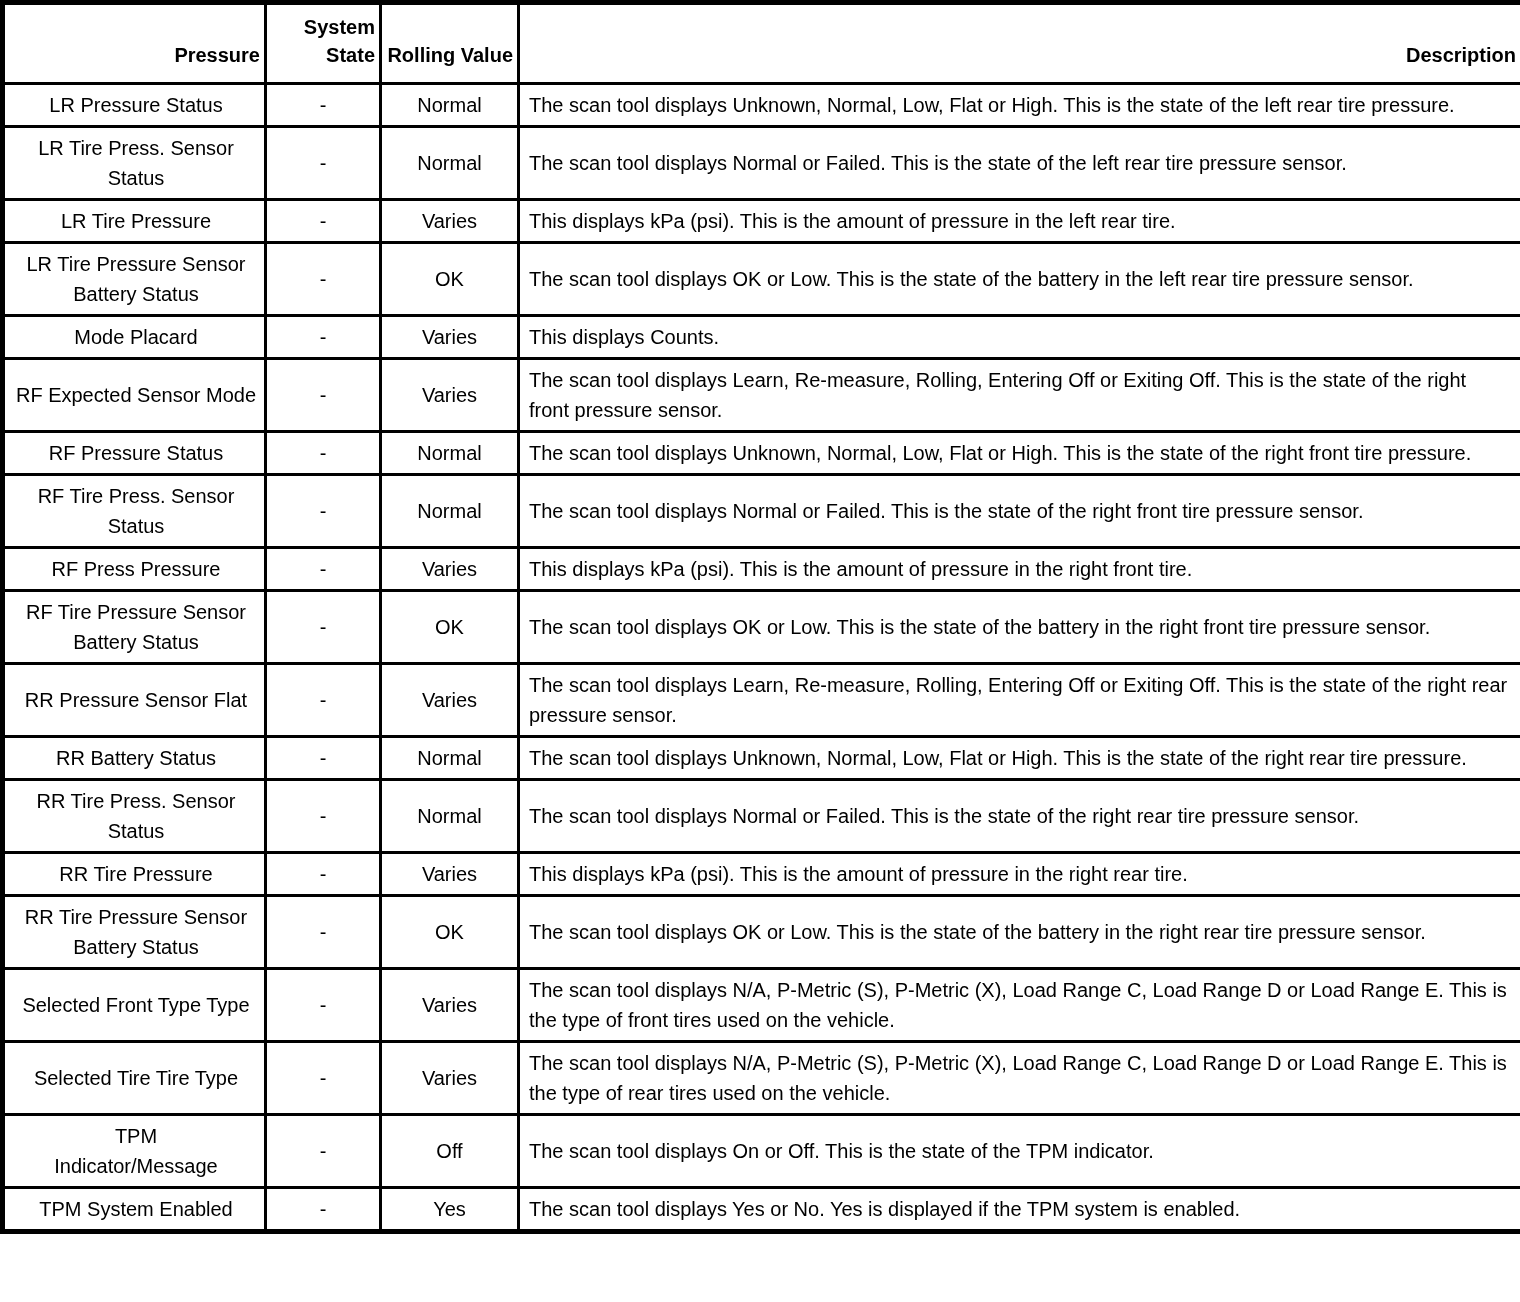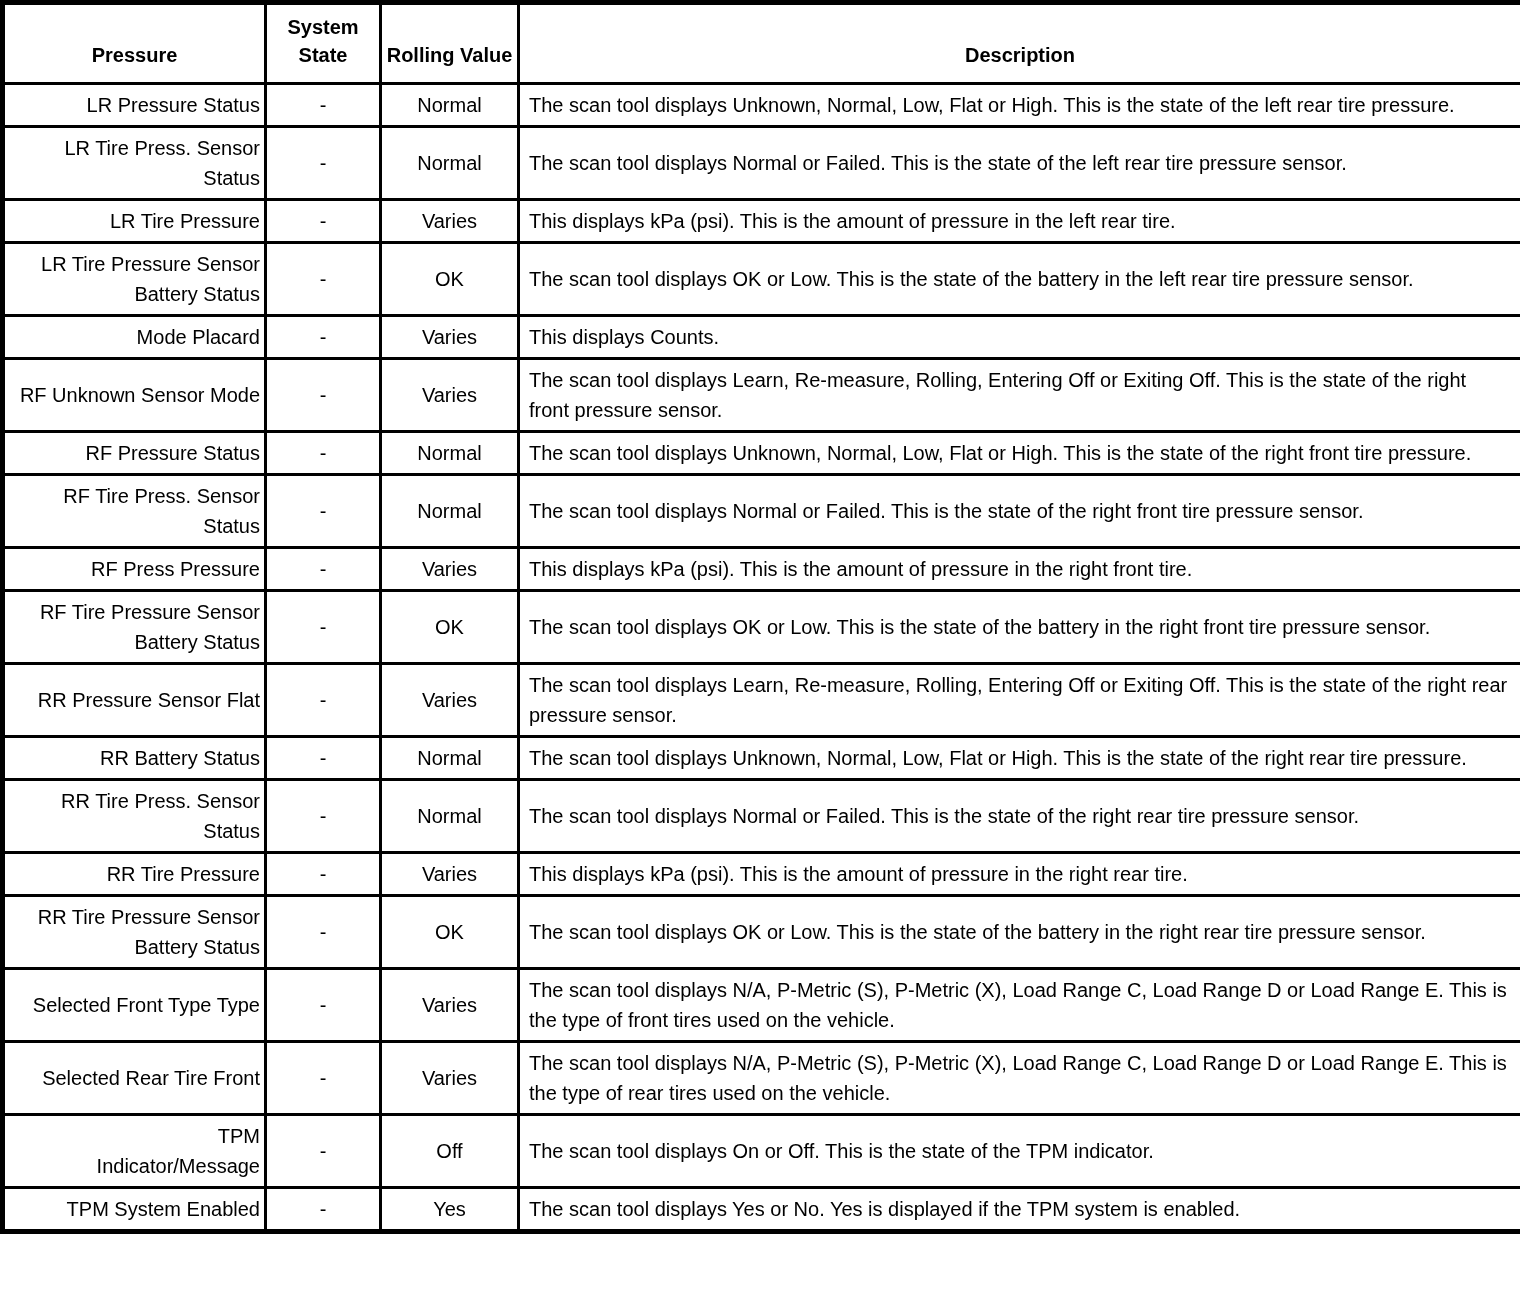--- a/index.html
+++ b/index.html
@@ -23,33 +23,33 @@
   table.param-table td {
     border: 3px solid #000000;
     overflow: hidden;
   }
   
   table.param-table {
     border: 5px solid #000000;
   }
   thead th {
     font-weight: bold;
-    text-align: center;
+    text-align: right;
     vertical-align: bottom;
     padding: 8px 4px 13px 4px;
     line-height: 28px;
     border-bottom-width: 5px;
   }
   tbody td {
     vertical-align: middle;
     line-height: 30px;
     padding: 5px 6px;
   }
   td.col-param {
-    text-align: right;
+    text-align: center;
     padding-left: 7px;
     padding-right: 4px;
     white-space: pre-line;
   }
   td.col-state,
   td.col-expected {
     text-align: center;
   }
   td.col-desc {
     text-align: left;
@@ -106,21 +106,21 @@
           <td class="col-expected">OK</td>
           <td class="col-desc">The scan tool displays OK or Low. This is the state of the battery in the left rear tire pressure sensor.</td>
         </tr>
         <tr>
           <td class="col-param">Mode Placard</td>
           <td class="col-state">-</td>
           <td class="col-expected">Varies</td>
           <td class="col-desc">This displays Counts.</td>
         </tr>
         <tr>
-          <td class="col-param">RF Unknown Sensor Mode</td>
+          <td class="col-param">RF Expected Sensor Mode</td>
           <td class="col-state">-</td>
           <td class="col-expected">Varies</td>
           <td class="col-desc">The scan tool displays Learn, Re-measure, Rolling, Entering Off or Exiting Off. This is the state of the right front pressure sensor.</td>
         </tr>
         <tr>
           <td class="col-param">RF Pressure Status</td>
           <td class="col-state">-</td>
           <td class="col-expected">Normal</td>
           <td class="col-desc">The scan tool displays Unknown, Normal, Low, Flat or High. This is the state of the right front tire pressure.</td>
         </tr>
@@ -172,21 +172,21 @@
           <td class="col-expected">OK</td>
           <td class="col-desc">The scan tool displays OK or Low. This is the state of the battery in the right rear tire pressure sensor.</td>
         </tr>
         <tr>
           <td class="col-param">Selected Front Type Type</td>
           <td class="col-state">-</td>
           <td class="col-expected">Varies</td>
           <td class="col-desc">The scan tool displays N/A, P-Metric (S), P-Metric (X), Load Range C, Load Range D or Load Range E. This is the type of front tires used on the vehicle.</td>
         </tr>
         <tr>
-          <td class="col-param">Selected Rear Tire Front</td>
+          <td class="col-param">Selected Tire Tire Type</td>
           <td class="col-state">-</td>
           <td class="col-expected">Varies</td>
           <td class="col-desc">The scan tool displays N/A, P-Metric (S), P-Metric (X), Load Range C, Load Range D or Load Range E. This is the type of rear tires used on the vehicle.</td>
         </tr>
         <tr>
           <td class="col-param">TPM
 Indicator/Message</td>
           <td class="col-state">-</td>
           <td class="col-expected">Off</td>
           <td class="col-desc">The scan tool displays On or Off. This is the state of the TPM indicator.</td>

